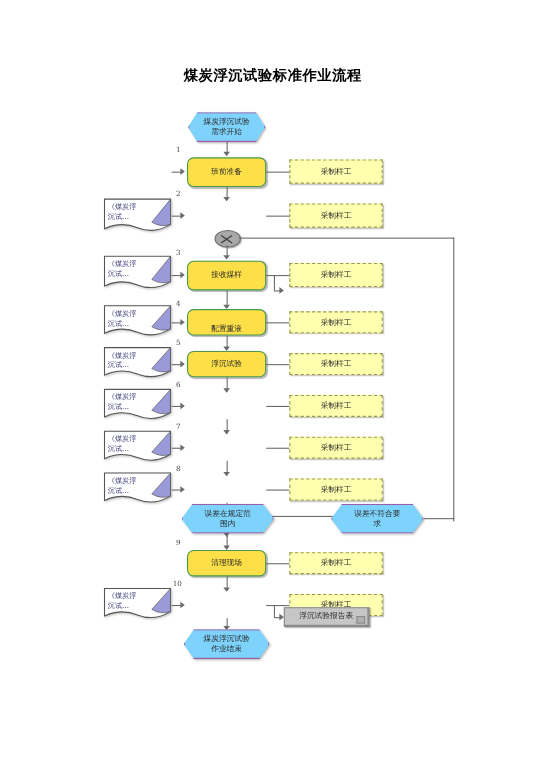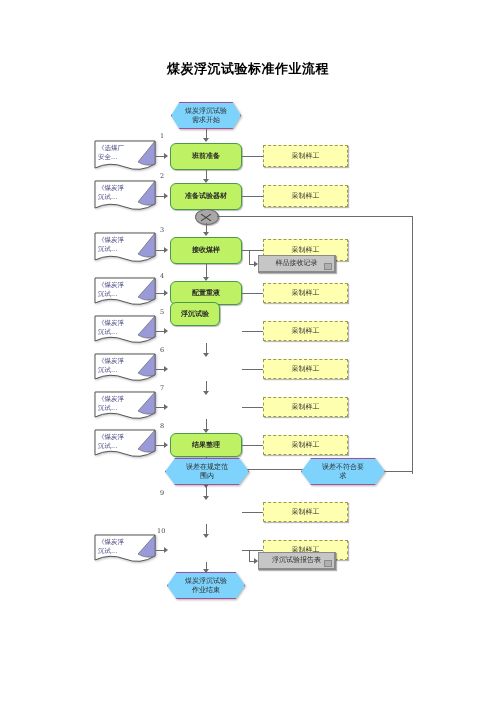--- a/index.html
+++ b/index.html
@@ -43,25 +43,24 @@
     justify-content: center;
     text-align: center;
     font-size: 7px;
     line-height: 1.25;
     color: #2b2b2b;
     white-space: pre-line;
   }
 
   
   .proc {
-    background: #bef264;
+    background: #fde047;
     border: 1px solid #4a9a4a;
     border-radius: 6px;
     box-shadow: 1px 1px 1px rgba(0,0,0,0.28);
-    font-weight: bold;
   }
 
   
   .hex {
     background: #7dd3fc;
     border: 1px solid #a050a0;
     clip-path: polygon(12% 0%, 88% 0%, 100% 50%, 88% 100%, 12% 100%, 0% 50%);
     box-shadow: 1px 1px 1px rgba(0,0,0,0.25);
   }
   .hexwrap {
@@ -190,42 +189,31 @@
 需求开始</span>
     </div>
   </div>
   <div class="ln lnv" style="left:206px; top:129px; width:1px; height:11px;"></div>
   <div class="arrow-d" style="left:203px; top:138px;"></div>
 
   <div class="stepnum" style="left:160px; top:132px;">1</div>
   <div class="node proc" style="left:170px; top:143px; width:72px; height:27px;">
     <span>班前准备</span>
   </div>
-  <div class="docwrap" style="left:94px; top:140px; width:62px; height:33px;">
-    <svg class="doc" viewBox="0 0 62 33" preserveAspectRatio="none">
-      <path d="M1,1 L61,1 L61,24 Q46,33 31,27 Q16,21 1,28 Z" fill="#ffffff" stroke="#555555" stroke-width="1"></path>
-      <path d="M61,24 L61,1 L44,22 Q52,27 61,24 Z" fill="#9a9ad8" stroke="#555555" stroke-width="0.6"></path>
-    </svg>
-    <div class="doc-label">《选煤厂
-安全...</div>
-  </div>
   <div class="ln lnh" style="left:156px; top:156px; width:10px;"></div>
   <div class="arrow-r" style="left:164px; top:153px;"></div>
   <div class="node role" style="left:263px; top:145px; width:85px; height:22px;">
     <span>采制样工</span>
   </div>
   <div class="ln lnh" style="left:242px; top:156px; width:21px;"></div>
 
   <div class="ln lnv" style="left:206px; top:170px; width:1px; height:12px;"></div>
   <div class="arrow-d" style="left:203px; top:179px;"></div>
 
   <div class="stepnum" style="left:160px; top:172px;">2</div>
-  <div class="node proc" style="left:170px; top:183px; width:72px; height:27px;">
-    <span>准备试验器材</span>
-  </div>
   <div class="docwrap" style="left:94px; top:180px; width:62px; height:33px;">
     <svg class="doc" viewBox="0 0 62 33" preserveAspectRatio="none">
       <path d="M1,1 L61,1 L61,24 Q46,33 31,27 Q16,21 1,28 Z" fill="#ffffff" stroke="#555555" stroke-width="1"></path>
       <path d="M61,24 L61,1 L44,22 Q52,27 61,24 Z" fill="#9a9ad8" stroke="#555555" stroke-width="0.6"></path>
     </svg>
     <div class="doc-label">《煤炭浮
 沉试...</div>
   </div>
   <div class="ln lnh" style="left:156px; top:196px; width:10px;"></div>
   <div class="arrow-r" style="left:164px; top:193px;"></div>
@@ -258,29 +246,26 @@
   <div class="ln lnh" style="left:156px; top:250px; width:10px;"></div>
   <div class="arrow-r" style="left:164px; top:247px;"></div>
   <div class="node role" style="left:263px; top:239px; width:85px; height:22px;">
     <span>采制样工</span>
   </div>
   <div class="ln lnh" style="left:242px; top:250px; width:21px;"></div>
 
   <div class="ln lnv" style="left:249px; top:250px; width:1px; height:14px;"></div>
   <div class="ln lnh" style="left:249px; top:264px; width:8px;"></div>
   <div class="arrow-r" style="left:254px; top:261px;"></div>
-  <div class="node record" style="left:258px; top:255px; width:78px; height:18px;">
-    <span>样品接收记录</span>
-  </div>
 
   <div class="ln lnv" style="left:206px; top:264px; width:1px; height:16px;"></div>
   <div class="arrow-d" style="left:203px; top:277px;"></div>
 
   <div class="stepnum" style="left:160px; top:272px;">4</div>
-  <div class="node proc" style="left:170px; top:281px; width:72px; height:24px;">
+  <div class="node proc" style="left:170px; top:281px; width:72px; height:24px;align-items:flex-end;">
     <span>配置重液</span>
   </div>
   <div class="docwrap" style="left:94px; top:277px; width:62px; height:31px;">
     <svg class="doc" viewBox="0 0 62 31" preserveAspectRatio="none">
       <path d="M1,1 L61,1 L61,22 Q46,31 31,25 Q16,19 1,26 Z" fill="#ffffff" stroke="#555555" stroke-width="1"></path>
       <path d="M61,22 L61,1 L44,20 Q52,25 61,22 Z" fill="#9a9ad8" stroke="#555555" stroke-width="0.6"></path>
     </svg>
     <div class="doc-label">《煤炭浮
 沉试...</div>
   </div>
@@ -288,21 +273,21 @@
   <div class="arrow-r" style="left:164px; top:290px;"></div>
   <div class="node role" style="left:263px; top:283px; width:85px; height:20px;">
     <span>采制样工</span>
   </div>
   <div class="ln lnh" style="left:242px; top:293px; width:21px;"></div>
 
   <div class="ln lnv" style="left:206px; top:305px; width:1px; height:13px;"></div>
   <div class="arrow-d" style="left:203px; top:315px;"></div>
 
   <div class="stepnum" style="left:160px; top:308px;">5</div>
-  <div class="node proc" style="left:170px; top:302px; width:50px; height:24px;align-items:center;">
+  <div class="node proc" style="left:170px; top:319px; width:72px; height:24px;align-items:center;">
     <span>浮沉试验</span>
   </div>
   <div class="docwrap" style="left:94px; top:315px; width:62px; height:31px;">
     <svg class="doc" viewBox="0 0 62 31" preserveAspectRatio="none">
       <path d="M1,1 L61,1 L61,22 Q46,31 31,25 Q16,19 1,26 Z" fill="#ffffff" stroke="#555555" stroke-width="1"></path>
       <path d="M61,22 L61,1 L44,20 Q52,25 61,22 Z" fill="#9a9ad8" stroke="#555555" stroke-width="0.6"></path>
     </svg>
     <div class="doc-label">《煤炭浮
 沉试...</div>
   </div>
@@ -348,23 +333,20 @@
   <div class="arrow-r" style="left:164px; top:404px;"></div>
   <div class="node role" style="left:263px; top:397px; width:85px; height:20px;">
     <span>采制样工</span>
   </div>
   <div class="ln lnh" style="left:242px; top:407px; width:21px;"></div>
 
   <div class="ln lnv" style="left:206px; top:419px; width:1px; height:13px;"></div>
   <div class="arrow-d" style="left:203px; top:429px;"></div>
 
   <div class="stepnum" style="left:160px; top:422px;">8</div>
-  <div class="node proc" style="left:170px; top:433px; width:72px; height:24px;">
-    <span>结果整理</span>
-  </div>
   <div class="docwrap" style="left:94px; top:429px; width:62px; height:31px;">
     <svg class="doc" viewBox="0 0 62 31" preserveAspectRatio="none">
       <path d="M1,1 L61,1 L61,22 Q46,31 31,25 Q16,19 1,26 Z" fill="#ffffff" stroke="#555555" stroke-width="1"></path>
       <path d="M61,22 L61,1 L44,20 Q52,25 61,22 Z" fill="#9a9ad8" stroke="#555555" stroke-width="0.6"></path>
     </svg>
     <div class="doc-label">《煤炭浮
 沉试...</div>
   </div>
   <div class="ln lnh" style="left:156px; top:445px; width:10px;"></div>
   <div class="arrow-r" style="left:164px; top:442px;"></div>
@@ -396,20 +378,23 @@
 围内</span>
     </div>
   </div>
 
   <div class="ln lnh" style="left:385px; top:471px; width:28px;"></div>
 
   <div class="ln lnv" style="left:206px; top:485px; width:1px; height:14px;"></div>
   <div class="arrow-d" style="left:203px; top:496px;"></div>
 
   <div class="stepnum" style="left:160px; top:489px;">9</div>
+  <div class="node proc" style="left:170px; top:500px; width:72px; height:24px;">
+    <span>清理现场</span>
+  </div>
   <div class="node role" style="left:263px; top:502px; width:85px; height:20px;">
     <span>采制样工</span>
   </div>
   <div class="ln lnh" style="left:242px; top:512px; width:21px;"></div>
 
   <div class="ln lnv" style="left:206px; top:524px; width:1px; height:13px;"></div>
   <div class="arrow-d" style="left:203px; top:534px;"></div>
 
   <div class="stepnum" style="left:157px; top:527px;">10</div>
   <div class="docwrap" style="left:94px; top:534px; width:62px; height:31px;">

